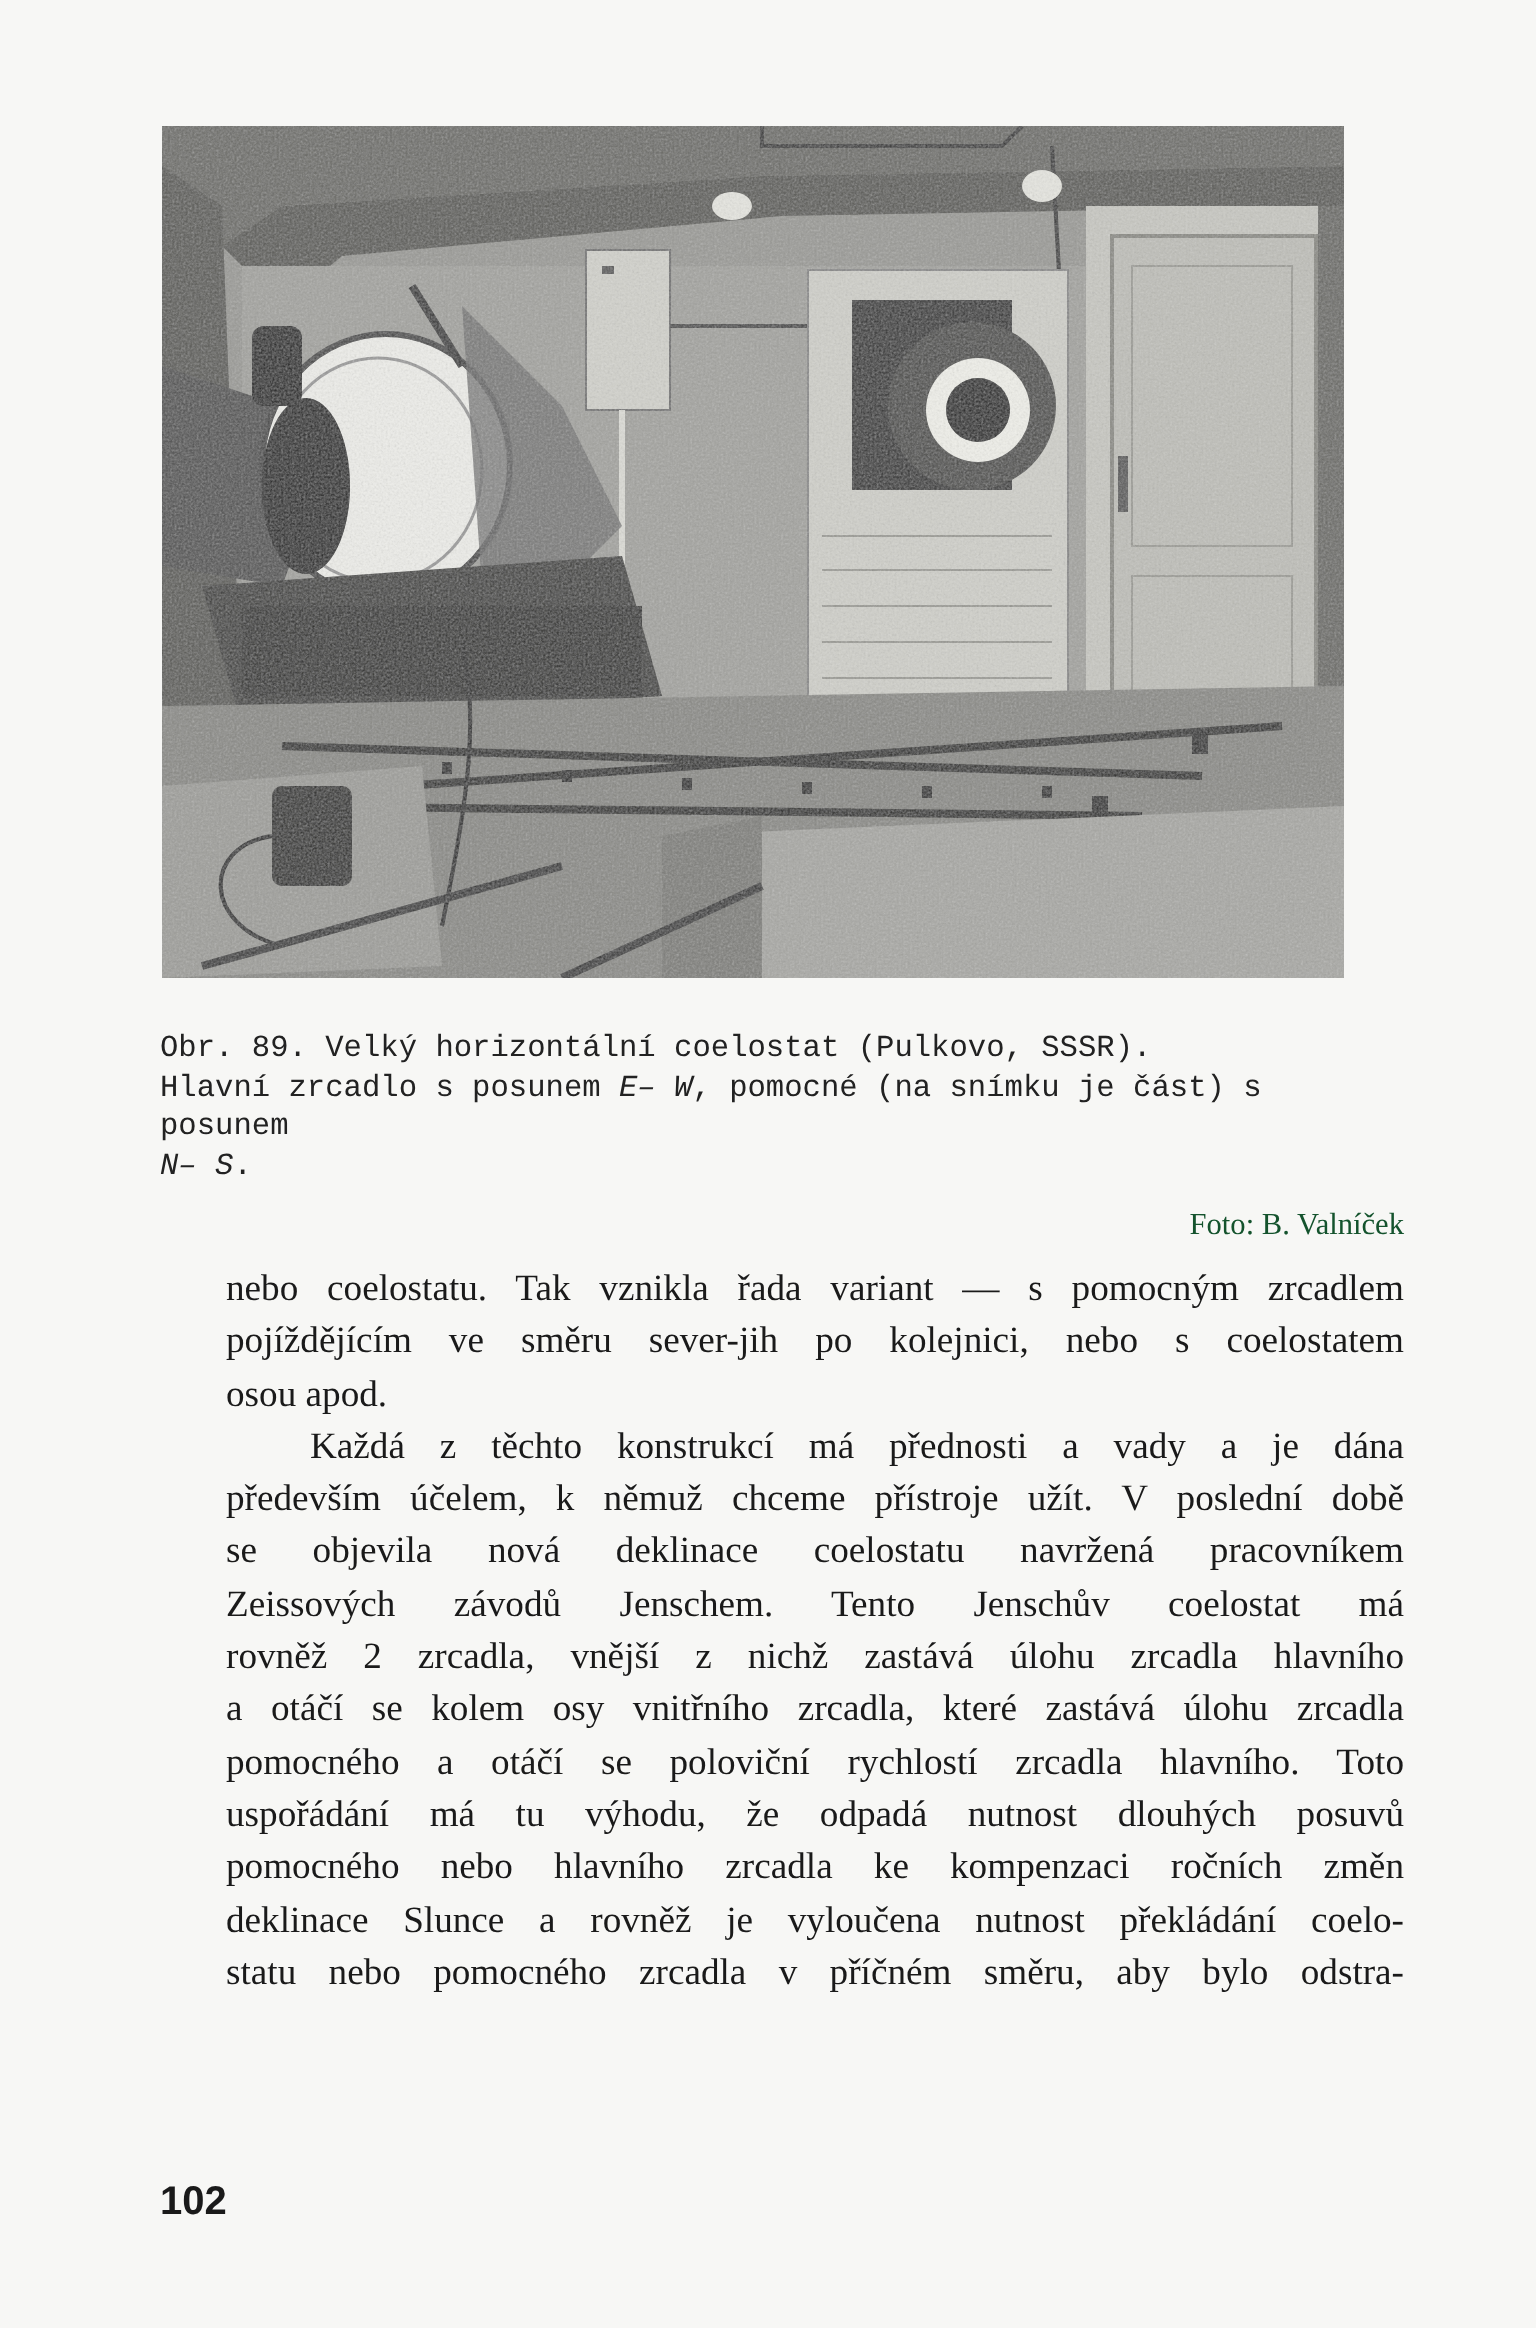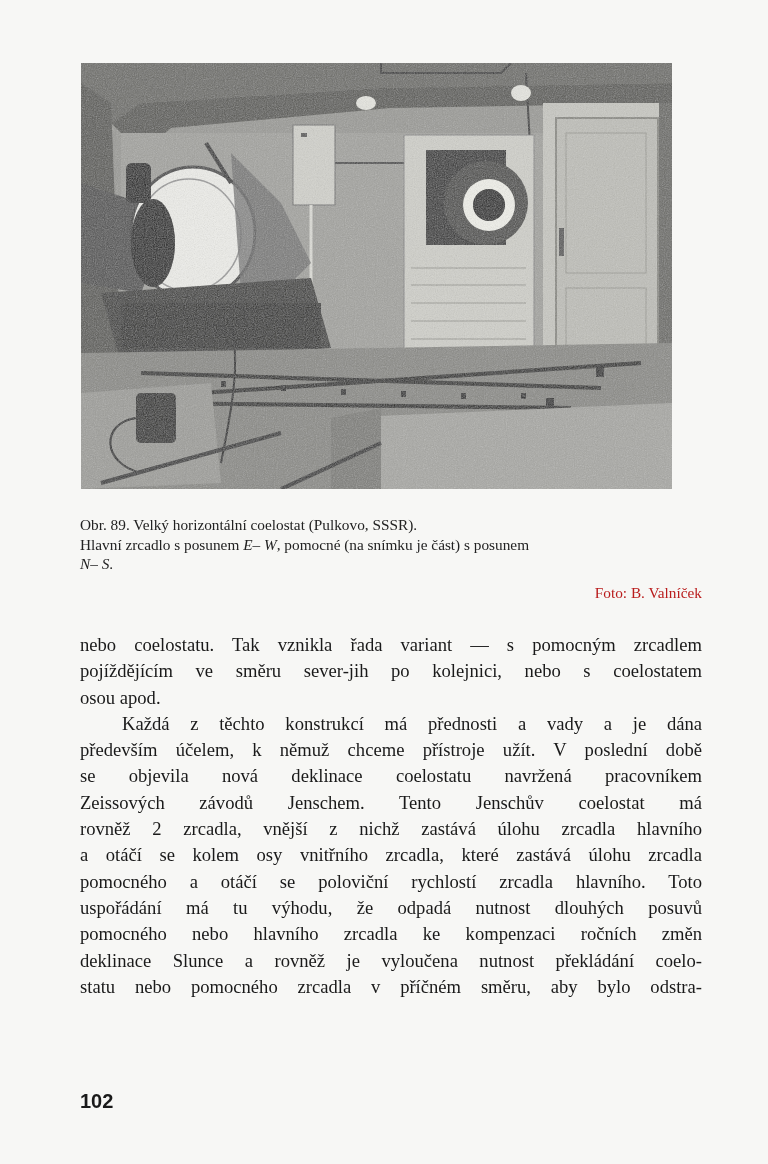--- a/index.html
+++ b/index.html
@@ -13,32 +13,32 @@
   .page { position: absolute; left: 0; top: 0; width: 768px; height: 1164px; }
   .figure {
     position: absolute; left: 81px; top: 63px; width: 591px; height: 426px;
     overflow: hidden; background: #8e8e8a;
   }
   .figure svg { display: block; width: 591px; height: 426px; }
   .caption {
     position: absolute; left: 80px; top: 515px; width: 622px;
     font-size: 15.3px; line-height: 19.5px; color: #222;
   }
-  .caption p { margin: 0; }
+  .caption p { margin: 0; font-family: Liberation Mono, monospace; }
   .caption .it { font-style: italic; text-align: center; }
   .credit {
-    position: absolute; right: 66px; top: 584px;
-    font-size: 15.3px; color: #b91c1c;
+    position: absolute; right: 66px; top: 604px;
+    font-size: 15.3px; color: #14532d;
   }
   .body-text {
     position: absolute; left: 80px; top: 632px; width: 622px;
     font-size: 18.6px; line-height: 26.3px; color: #1a1a1a;
   }
   .body-text p { margin: 0; text-align: justify; text-align-last: left; }
-  .line { display: block; text-align: justify; text-align-last: justify; }
+  .line { display: block; text-align: justify; text-align-last: justify; margin-left: 33px; }
   .line.last { text-align-last: left; font-family: Liberation Serif, serif; }
   .folio {
     position: absolute; left: 80px; top: 1090px;
     font-family: "Liberation Sans", "DejaVu Sans", sans-serif;
     font-weight: bold; font-size: 20px; color: #1a1a1a;
   }
 </style>
 </head>
 <body>
 

